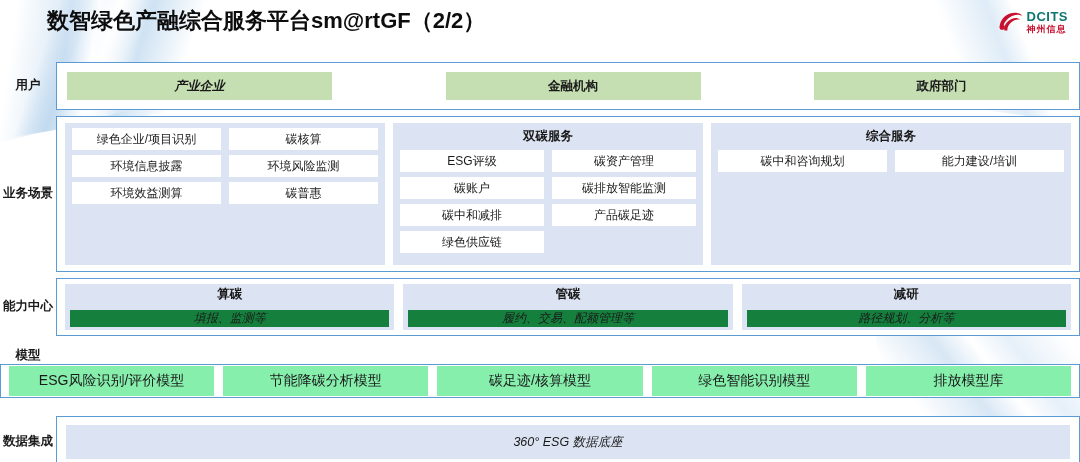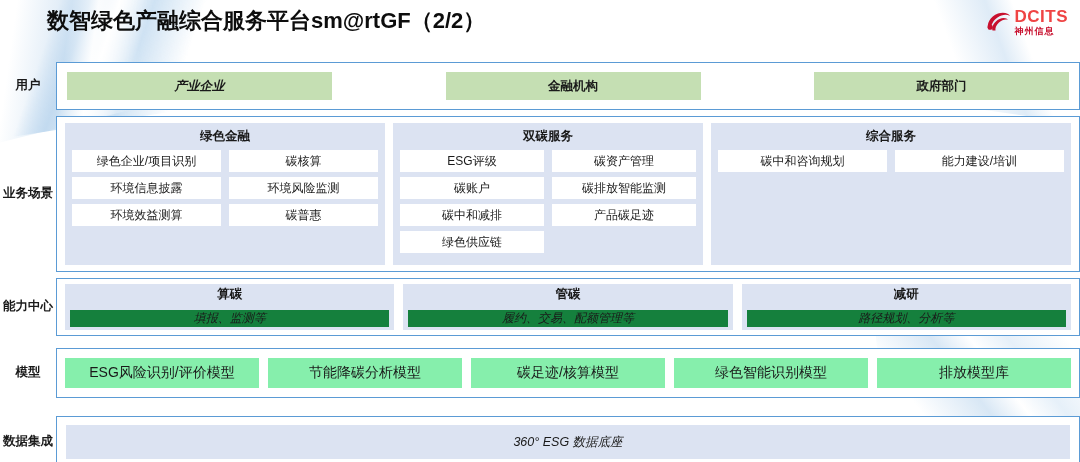--- a/index.html
+++ b/index.html
@@ -45,21 +45,21 @@
 
   
   .header{position:absolute;left:0;top:0;width:1080px;height:46px;}
   .title{position:absolute;left:8px;top:6px;
     font-size:22px;font-weight:bold;color:#0d0d0d;letter-spacing:0px;
     white-space:nowrap;margin-left:39px;}
   .logo{position:absolute;right:12px;top:8px;height:28px;
     display:flex;align-items:center;gap:4px;}
   .logo-mark{width:26px;height:22px;flex:none;}
   .logo-text{display:flex;flex-direction:column;line-height:1;}
-  .logo-en{font-size:17px;font-weight:bold;color:#ef4444;letter-spacing:0.5px;}
+  .logo-en{font-size:13px;font-weight:bold;color:#0f766e;letter-spacing:0.5px;}
   .logo-cn{font-size:9px;font-weight:bold;color:#c8102e;letter-spacing:1px;margin-top:2px;}
 
   
   .row{position:absolute;display:flex;align-items:stretch;}
   .rowlabel{width:56px;flex:none;display:flex;align-items:center;justify-content:center;
     text-align:center;font-size:12.5px;font-weight:bold;color:#1a1a1a;line-height:1.25;}
   .rowbox{flex:1;border:1.6px solid #5b9bd5;background:#ffffff;
     display:flex;align-items:center;box-sizing:border-box;}
 
   
@@ -91,21 +91,21 @@
     padding:5px 8px;box-sizing:border-box;gap:9px;}
   .cap{flex:1;background:#dce3f2;display:flex;flex-direction:column;
     padding:2px 5px 4px;box-sizing:border-box;}
   .cap-title{text-align:center;font-size:12.5px;font-weight:bold;color:#1a1a1a;
     line-height:16px;}
   .cap-sub{background:#15803d;flex:1;display:flex;align-items:center;
     justify-content:center;font-size:12px;font-style:italic;color:#1a1a1a;
     margin-top:8px;}
 
   
-  .row-model{left:0;top:348px;width:1080px;height:50px;}
+  .row-model{left:0;top:348px;width:1080px;height:50px;flex-direction:column;}
   .model-inner{display:flex;width:100%;height:100%;align-items:center;
     padding:0 8px;box-sizing:border-box;gap:9px;}
   .model-chip{flex:1;height:30px;background:#86efac;display:flex;align-items:center;
     justify-content:center;font-size:14px;color:#1a1a1a;white-space:nowrap;}
 
   
   .row-data{left:0;top:416px;width:1080px;height:52px;}
   .data-inner{display:flex;width:100%;height:100%;align-items:center;
     padding:0 9px;box-sizing:border-box;font-style:italic;}
   .data-chip{flex:1;height:34px;background:#dce3f2;display:flex;align-items:center;
@@ -144,21 +144,20 @@
     </div>
   </div>
 </div>
 
 <div class="row row-biz">
   <div class="rowlabel">业务场景</div>
   <div class="rowbox">
     <div class="biz-inner">
 
       <div class="panel" style="flex:0 0 320px;">
-        <div class="panel-title">绿色金融</div>
         <div class="panel-grid">
           <div class="cell">绿色企业/项目识别</div>
           <div class="cell">碳核算</div>
           <div class="cell">环境信息披露</div>
           <div class="cell">环境风险监测</div>
           <div class="cell">环境效益测算</div>
           <div class="cell">碳普惠</div>
         </div>
       </div>
 

